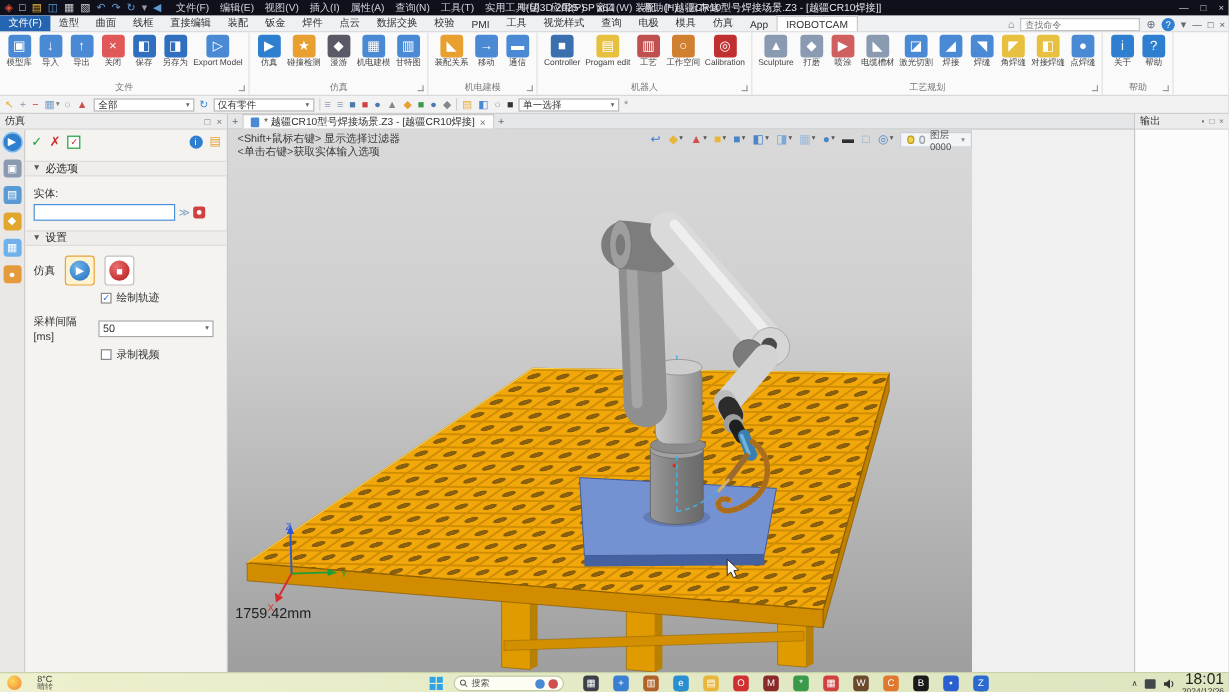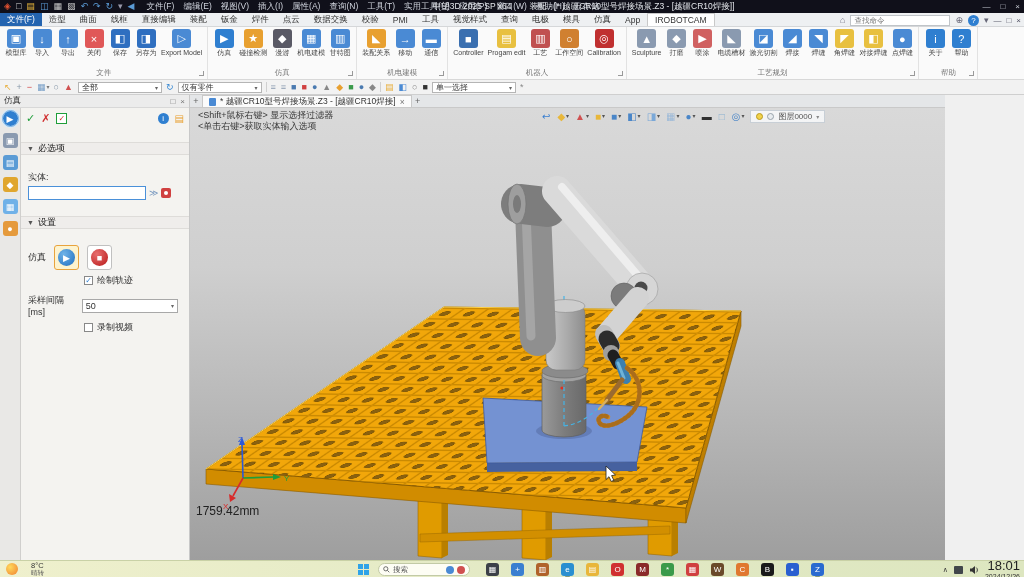--- a/index.html
+++ b/index.html
@@ -59,21 +59,21 @@
   .dock-ico { width:15px; height:15px; border-radius:3px; color:#fff; font-size:9px; display:flex; align-items:center; justify-content:center; cursor:pointer; }
   .dock-ico.active { outline:1px solid #7ab0e0; box-shadow:0 0 0 2px #d8eaf8; border-radius:50%; }
   #form { flex:1; padding:2px 5px; font-size:9px; color:#333; }
   #form-toolbar { display:flex; align-items:center; gap:6px; height:16px; }
   #form-toolbar .ok { color:#1f9e3a; font-weight:bold; font-size:11px; cursor:pointer; }
   #form-toolbar .cancel { color:#d03030; font-weight:bold; font-size:11px; cursor:pointer; }
   #form-toolbar .boxchk { width:11px; height:11px; border:1px solid #1f9e3a; color:#d03030; font-size:8px; display:flex; align-items:center; justify-content:center; cursor:pointer; background:#fff; }
   #form-toolbar .sp { flex:1; }
   #form-toolbar .info { width:11px; height:11px; border-radius:50%; background:#2f7fd0; color:#fff; font-size:8px; display:flex; align-items:center; justify-content:center; cursor:pointer; }
   #form-toolbar .docic { color:#e8a030; font-size:10px; cursor:pointer; }
-  .sect { display:flex; gap:4px; align-items:center; height:13px; border-top:1px solid #dedcd9; border-bottom:1px solid #dedcd9; background:#efedeb; margin:16px -5px; padding-left:6px; font-size:9px; color:#222; cursor:pointer; }
+  .sect { display:flex; gap:4px; align-items:center; height:13px; border-top:1px solid #dedcd9; border-bottom:1px solid #dedcd9; background:#efedeb; margin:8px -5px; padding-left:6px; font-size:9px; color:#222; cursor:pointer; }
   .sect .tri { font-size:7px; color:#555; }
   .lblrow { margin:3px 0 2px 2px; }
   .entrow { display:flex; align-items:center; gap:3px; margin-left:2px; }
   #entity-input { width:118px; height:14px; border:1.5px solid #4a90d9; background:#fff; font-size:9px; padding:0 2px; font-family:inherit; }
   .exp { color:#7a9ac0; font-size:9px; cursor:pointer; }
   .pick { width:10px; height:10px; background:#d04040; border-radius:2px; display:flex; align-items:center; justify-content:center; cursor:pointer; }
   .pick i { width:4px; height:4px; background:#fff; border-radius:50%; }
   .simrow { display:flex; align-items:center; gap:8px; margin:8px 0 4px 2px; }
   .simbtn { width:25px; height:25px; border:1px solid #c0c0c0; background:#fff; border-radius:3px; display:flex; align-items:center; justify-content:center; cursor:pointer; }
   .simbtn.sel { border:1.5px solid #e8a33d; background:#fdf3cf; }
@@ -86,21 +86,21 @@
   .sampsel { width:104px; height:14px; background:#fff; border:1px solid #a8a8a8; display:flex; align-items:center; justify-content:space-between; padding:0 3px; cursor:pointer; }
   .sampsel .arr { font-size:6px; color:#666; }
 
   
   #center { position:absolute; left:190px; top:0; width:755px; height:465px; }
   #doctabs { height:13px; background:#e4e6e8; border-bottom:1px solid #c9c9c9; display:flex; align-items:stretch; font-size:8.5px; color:#333; }
   .dt-plus { width:12px; display:flex; align-items:center; justify-content:center; color:#666; cursor:pointer; font-size:9px; }
   #doc-tab { background:#fbfbfb; border:1px solid #c8c8c8; border-bottom:none; display:flex; align-items:center; gap:4px; padding:0 6px; cursor:pointer; }
   #doc-tab .dot { width:7px; height:8px; background:#4a8ad4; border-radius:1px; }
   #doc-tab .cls { color:#777; cursor:pointer; }
-  #viewport { position:absolute; left:0; top:13px; width:755px; height:452px; background:linear-gradient(180deg,#d9d9d9 0%,#cfcfcf 35%,#b4b4b4 72%,#9e9e9e 100%); overflow:hidden; }
+  #viewport { position:absolute; left:0; top:13px; width:620px; height:452px; background:linear-gradient(180deg,#d9d9d9 0%,#cfcfcf 35%,#b4b4b4 72%,#9e9e9e 100%); overflow:hidden; }
   #hint { position:absolute; left:8px; top:2px; font-size:9px; color:#3a3a3a; line-height:1.25; z-index:3; }
   #vtoolbar { position:absolute; left:352px; top:2px; display:flex; align-items:center; gap:6px; z-index:3; }
   .vt-ico { font-size:10px; line-height:11px; cursor:pointer; display:flex; align-items:center; gap:1px; }
   .vt-ico .arr { font-size:6px; color:#555; }
   #layerbox { display:flex; align-items:center; gap:4px; background:rgba(246,247,248,0.9); border: 1px solid #c8cfd6; border-radius:0; height:13px; padding:0 5px; font-size:8px; color:#555; cursor:pointer; }
   #layerbox .bulb { width:7px; height:7px; border-radius:50%; background:#f2d24a; border:1px solid #b89a20; }
   #layerbox .ring { width:7px; height:7px; border-radius:50%; border:1px solid #98a2aa; background:#e8ecef; }
   #layerbox .arr { font-size:6px; color:#888; }
   #scene { position:absolute; left:0; top:0; z-index:1; }
   #measure { position:absolute; left:6px; bottom:42px; font-size:12px; color:#222; z-index:3; }
@@ -729,20 +729,29 @@
             <text x="33" y="401" fill="#d82b2b">X</text>
           </g>
 
           <path d="M416,358 l0,13.5 l3,-2.8 l2.2,4.8 l2.6,-1.2 l-2.2,-4.7 l3.9,-0.6 z" fill="#ffffff" stroke="#222" stroke-width="0.8"></path>
         </svg>
 
         <div id="measure">1759.42mm</div>
       </div>
     </div>
 
+    <div id="rightpanel">
+      <div class="rp-header">
+        <span>输出</span>
+        <span class="sp"></span>
+        <span class="hic">▪</span>
+        <span class="hic">□</span>
+        <span class="hic">×</span>
+      </div>
+    </div>
   </div>
 
   <div id="taskbar">
     <div id="weather">
       <span class="sun"></span>
       <span class="wtxt">
         <span class="t">8°C</span>
         <span class="d">晴转</span>
       </span>
     </div>

